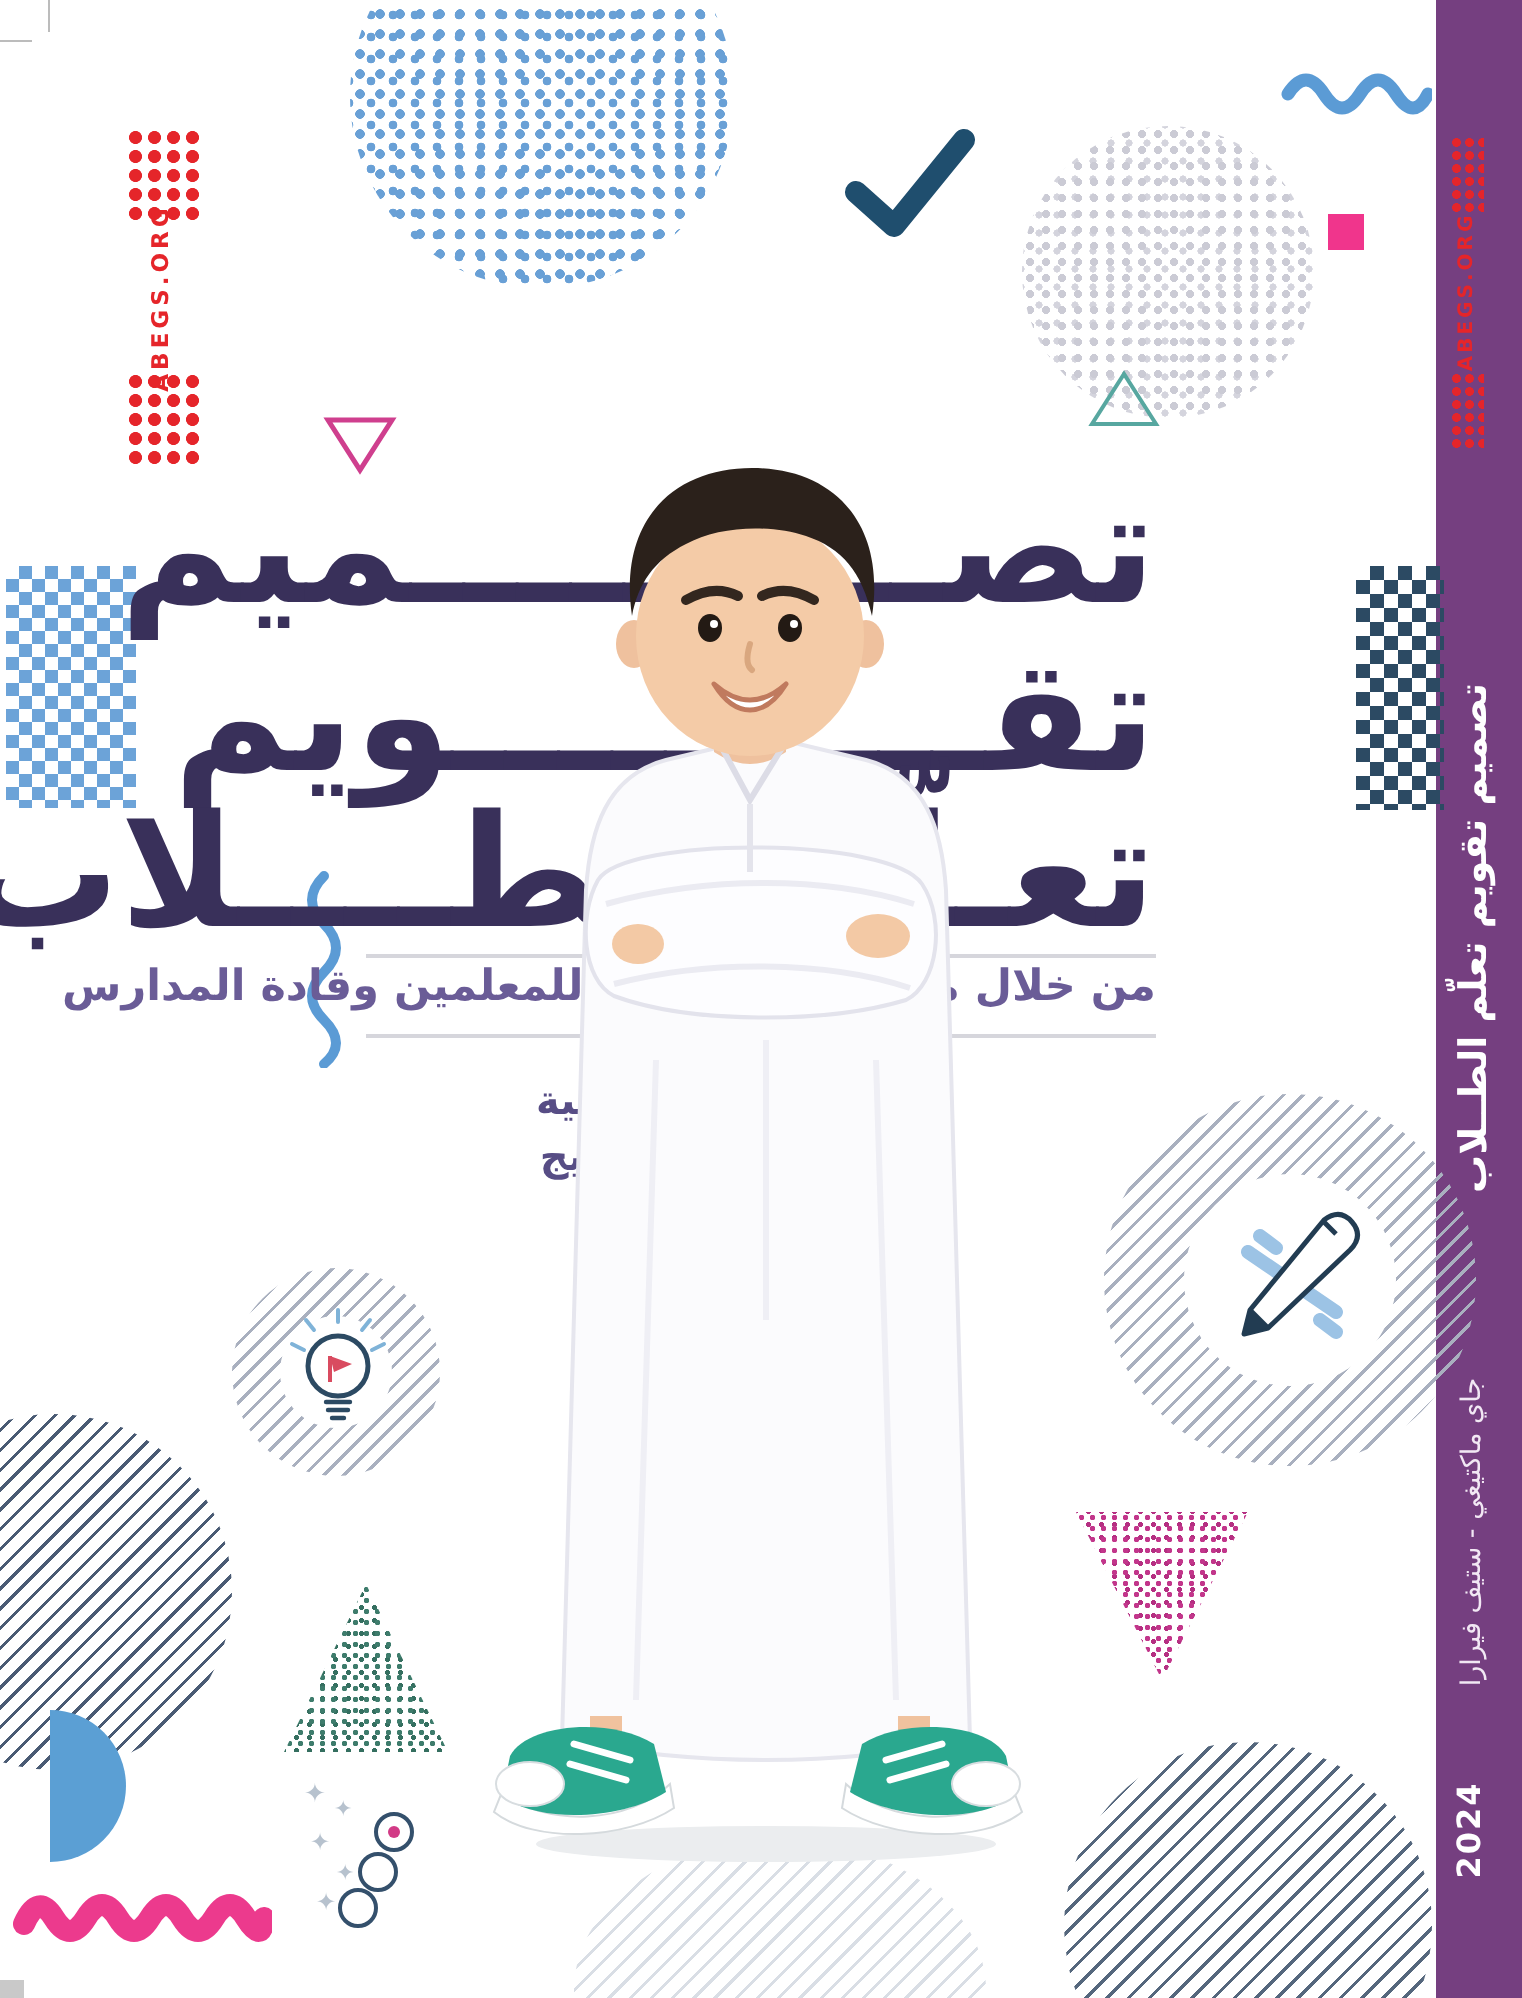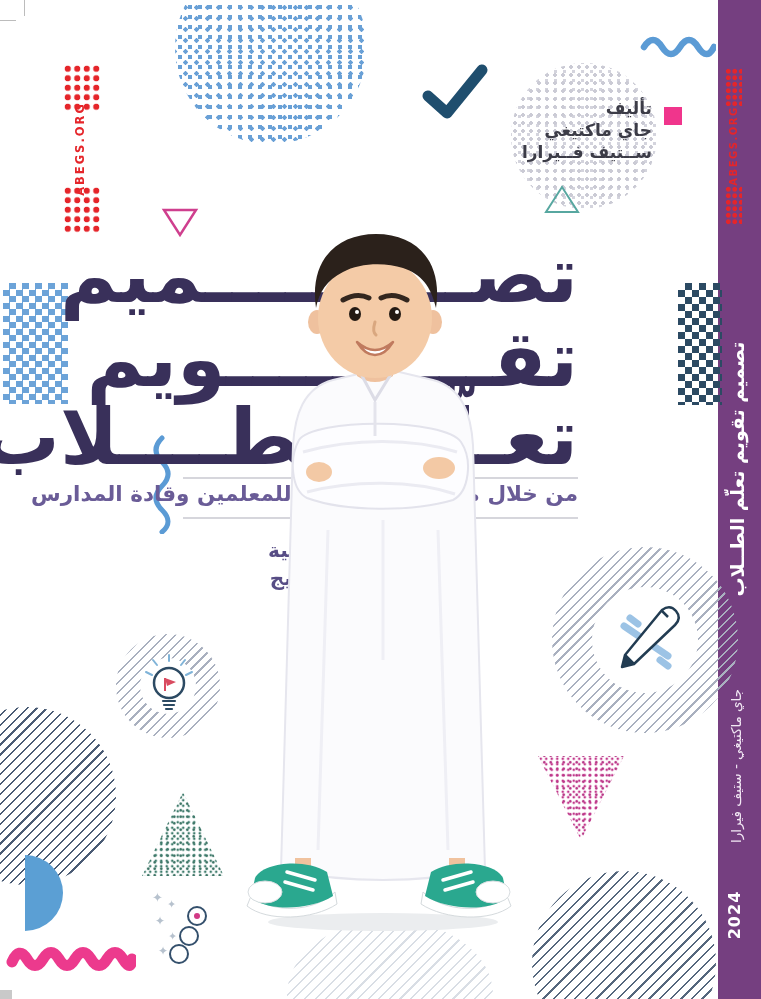--- a/index.html
+++ b/index.html
@@ -78,25 +78,20 @@
   </div>
 
   <div class="abs" style="left:640px;top:28px;width:76px;height:32px;">
     <svg width="76" height="32" viewBox="0 0 76 32">
       <path d="M4,19 Q13,5 22,19 T40,19 T58,19 T74,19" fill="none" stroke="#5b9bd5" stroke-width="6.5" stroke-linecap="round"></path>
     </svg>
   </div>
 
   <div class="abs dots-gray" style="left:511px;top:63px;width:146px;height:146px;"></div>
 
-  <div class="abs credits" dir="rtl">
-    <div>تأليف</div>
-    <div>جاي ماكتيغي</div>
-    <div>ســتيف فــيرارا</div>
-  </div>
 
   <div class="abs" style="left:664px;top:107px;width:18px;height:18px;background:#f0358c;"></div>
 
   <div class="abs" style="left:542px;top:182px;width:40px;height:36px;">
     <svg width="40" height="36" viewBox="0 0 40 36">
       <polygon points="4,30 36,30 20,5" fill="none" stroke="#57a7a0" stroke-width="2"></polygon>
     </svg>
   </div>
 
   <div class="abs" style="left:160px;top:204px;width:40px;height:36px;">

